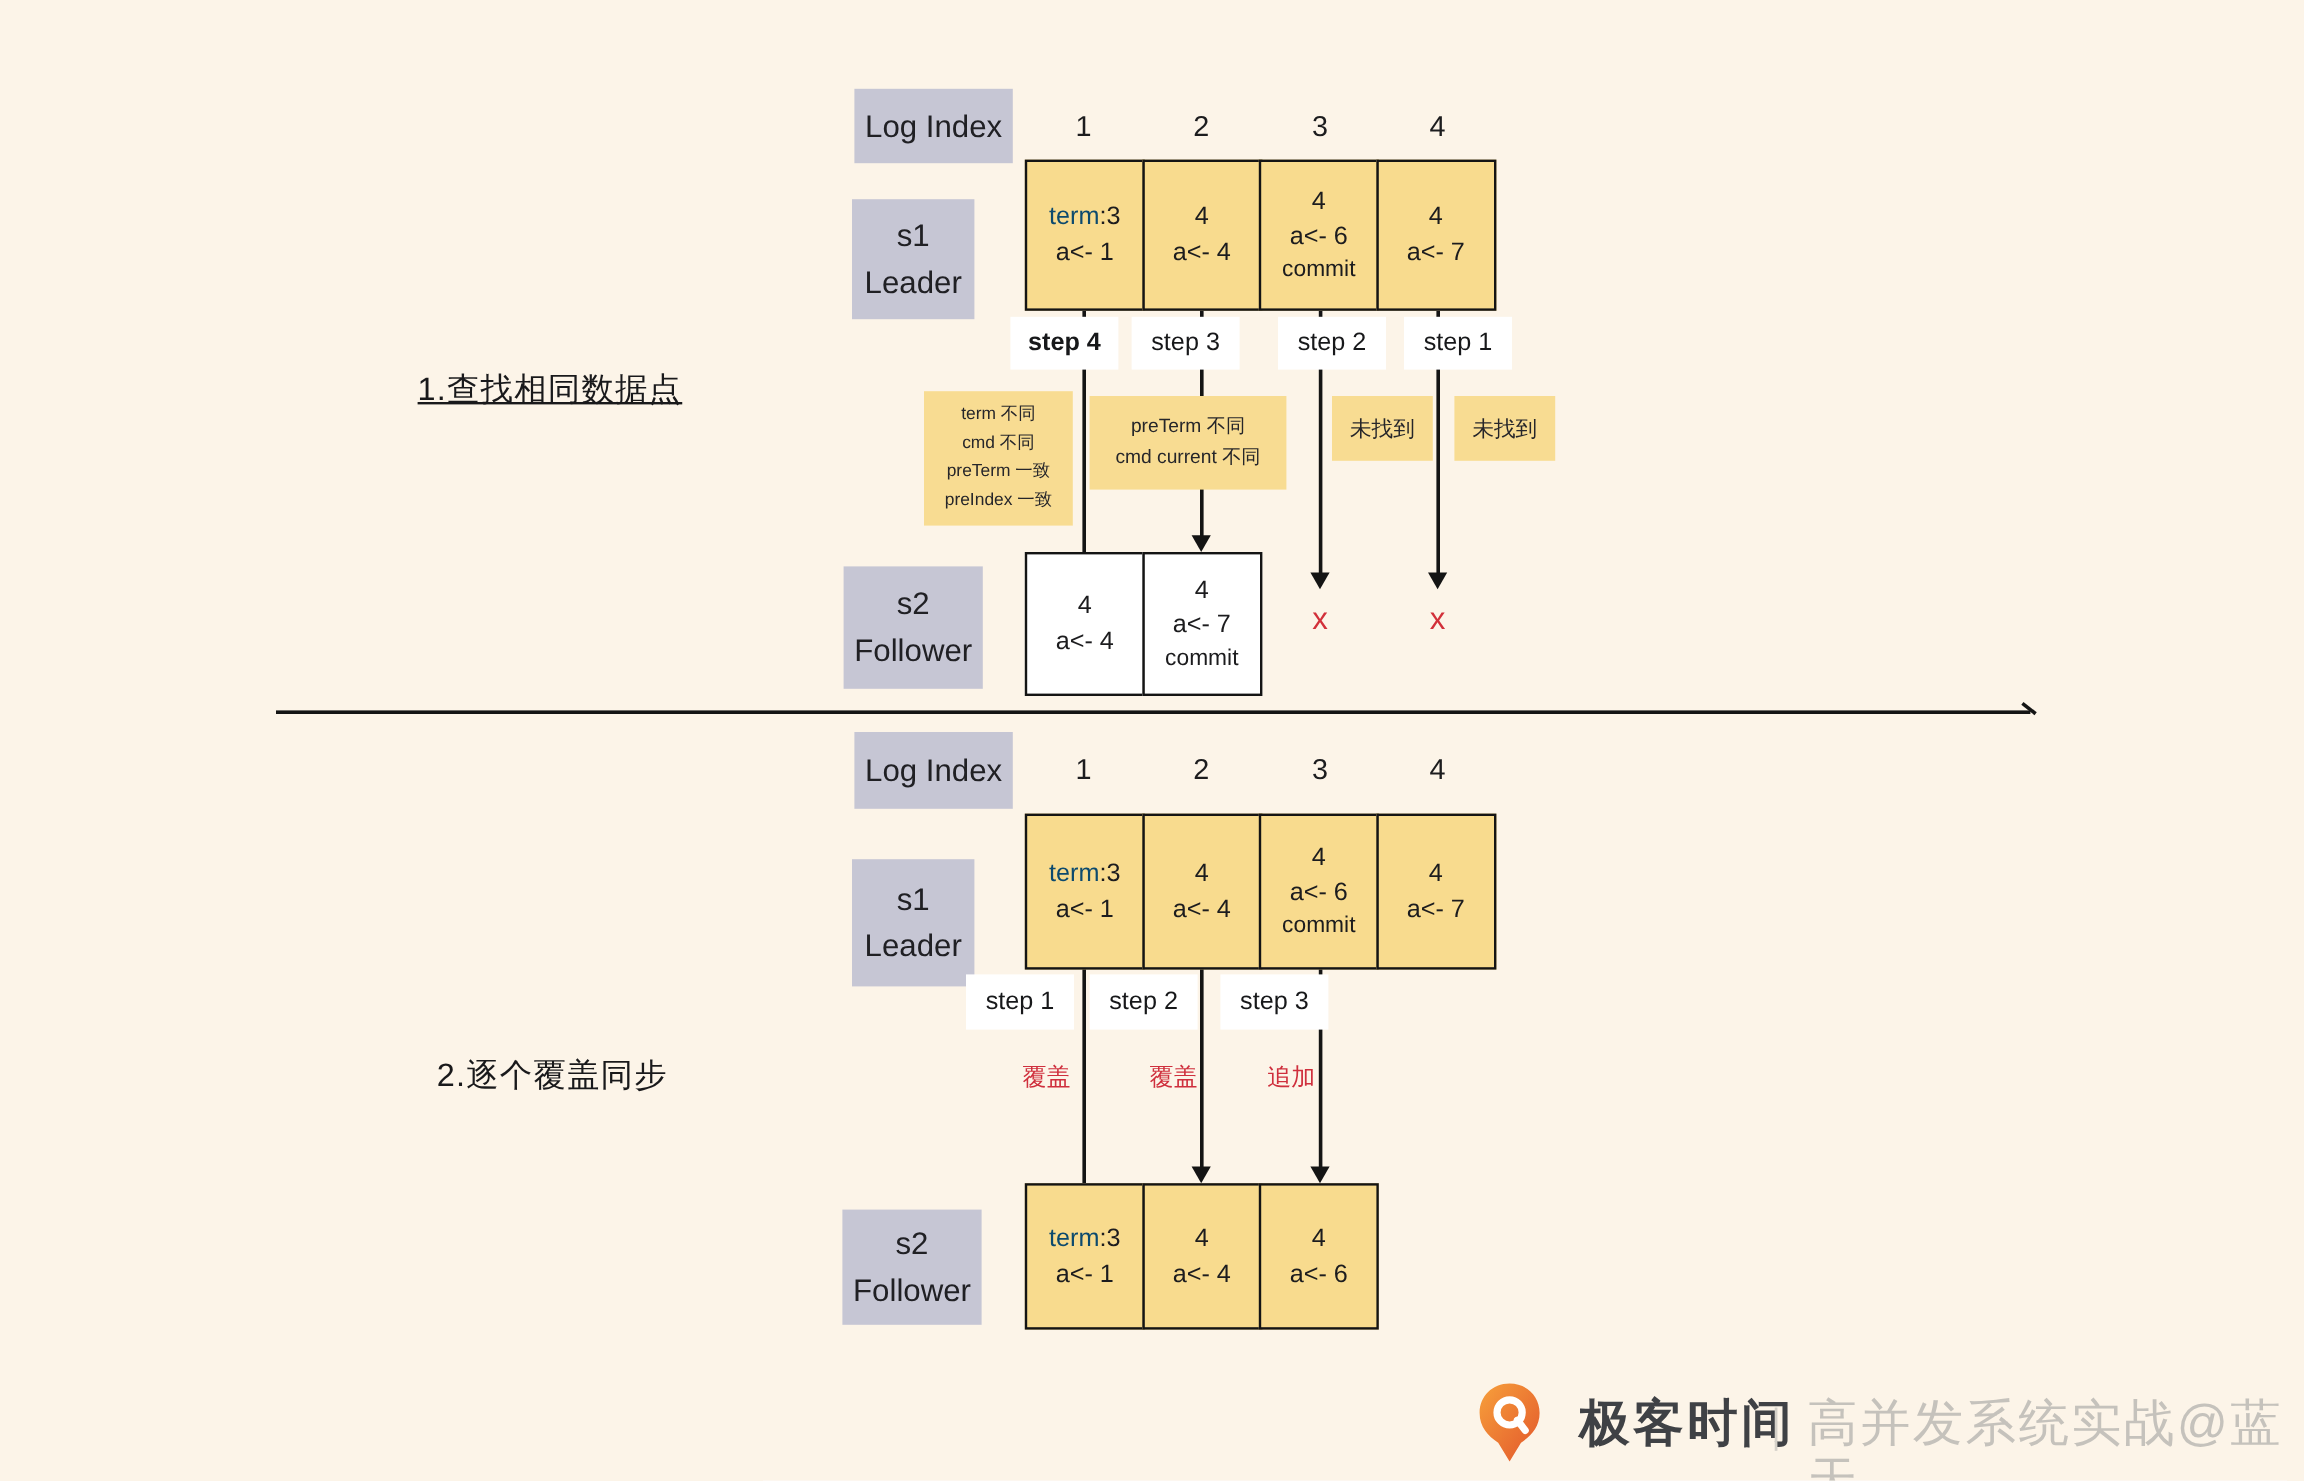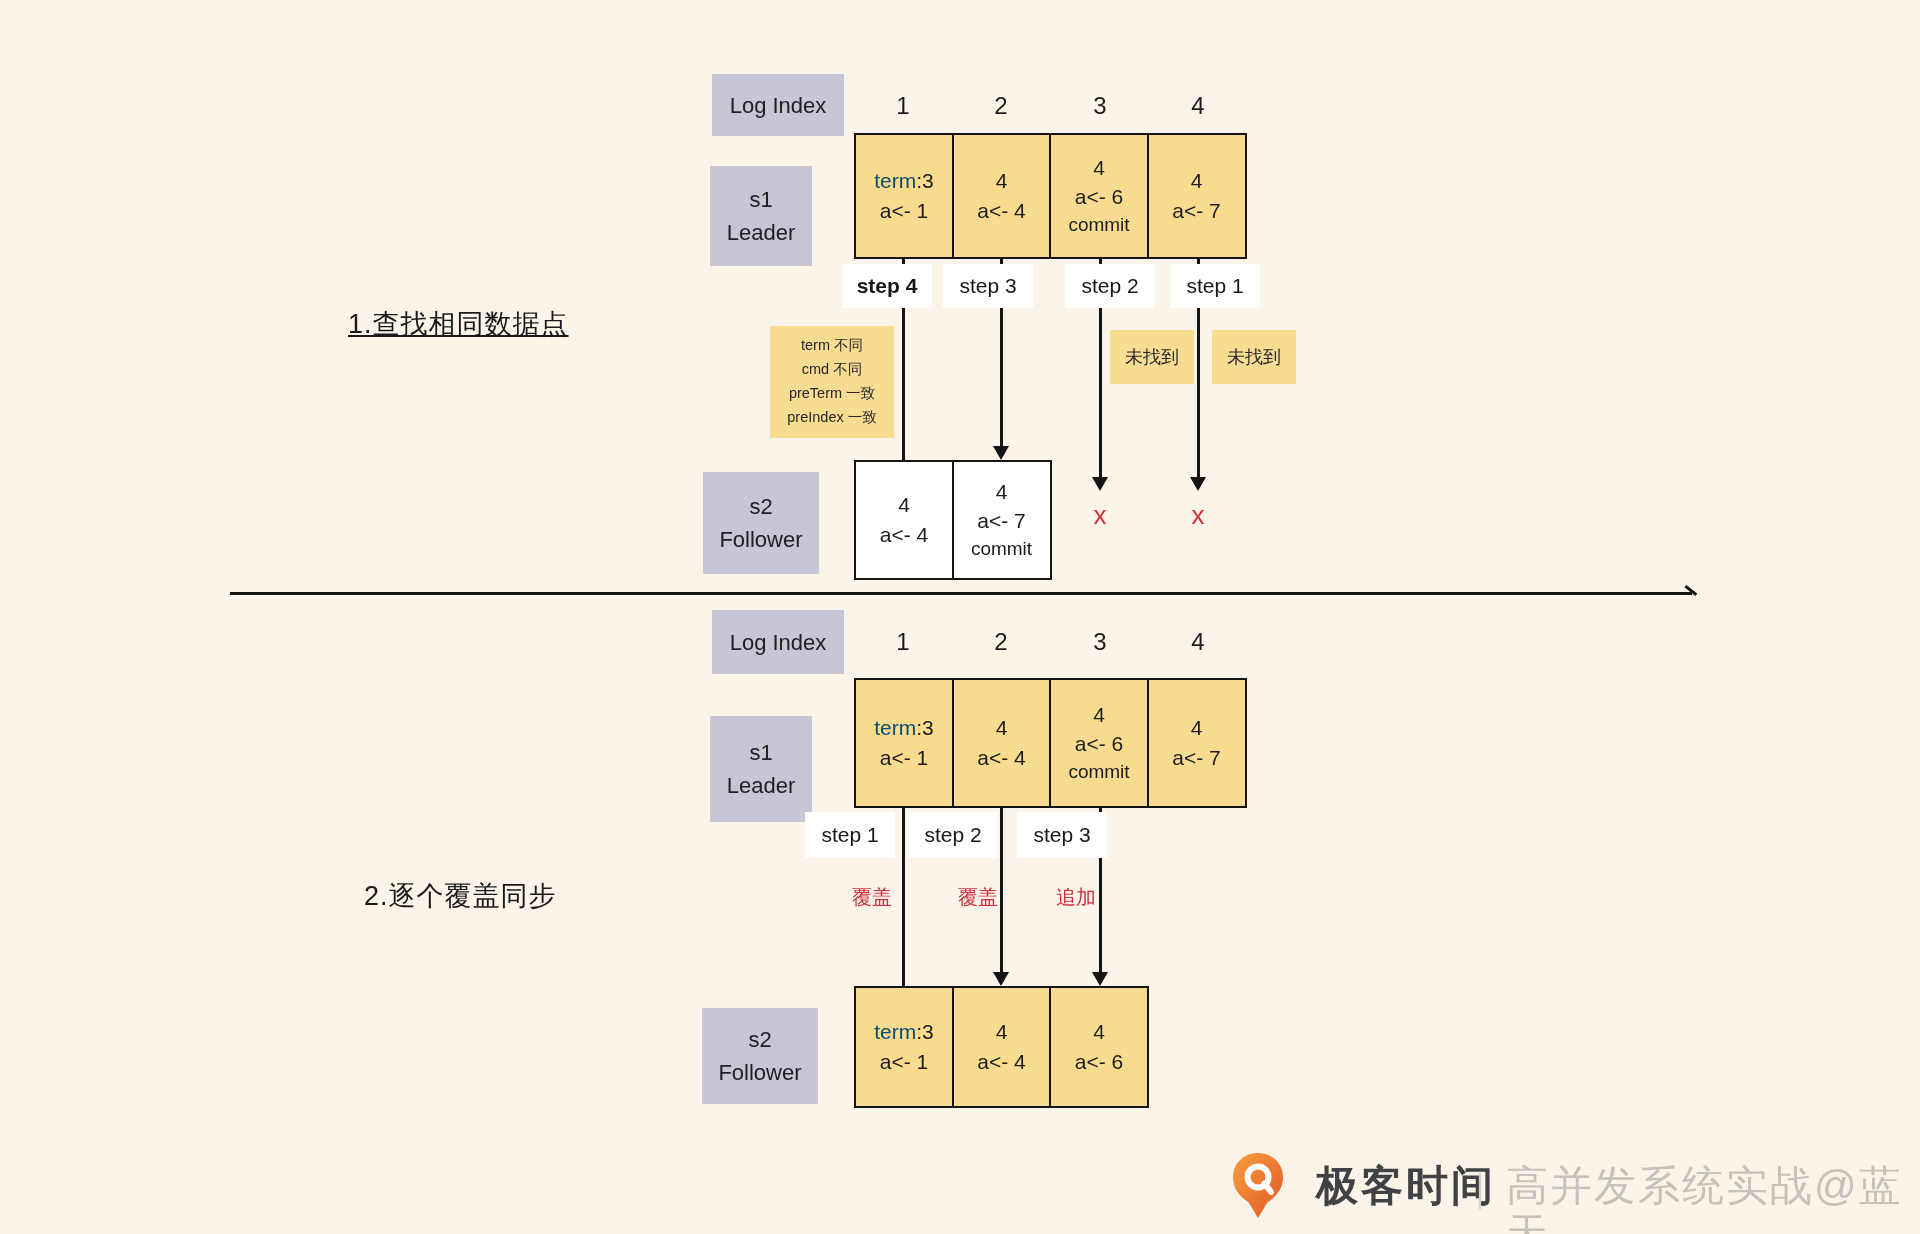--- a/index.html
+++ b/index.html
@@ -4,21 +4,21 @@
 <style>
   html,body{margin:0;padding:0;}
   .canvas{
     position:relative;width:1920px;height:1234px;background:#fcf4e8;
     overflow:hidden;font-family:"Liberation Sans",sans-serif;color:#1c1c1e;
   }
   .abs{position:absolute;}
   .title{position:absolute;font-size:27px;letter-spacing:1px;color:#19191b;}
   .plate{
     position:absolute;background:#c6c6d4;display:flex;flex-direction:column;
-    align-items:center;justify-content:center;font-size:22px;line-height:1.5;color:#202024;
+    align-items:center;justify-content:center;font-size:26px;line-height:1.5;color:#202024;
   }
   .num{position:absolute;width:98px;text-align:center;font-size:24px;color:#1c1c1e;}
   .row{position:absolute;display:flex;}
   .cell{
     box-sizing:border-box;width:100px;border:2.5px solid #141414;margin-left:-2.5px;
     background:#f8db8e;display:flex;flex-direction:column;align-items:center;
     justify-content:center;gap:5px;font-size:21px;line-height:1.15;color:#1c1c1e;
   }
   .cell:first-child{margin-left:0;}
   .cell.white{background:#ffffff;}
@@ -94,20 +94,24 @@
   <div class="stepbox" style="left:842px;top:264px;font-weight:bold;">step 4</div>
   <div class="stepbox" style="left:943px;top:264px;">step 3</div>
   <div class="stepbox" style="left:1065px;top:264px;">step 2</div>
   <div class="stepbox" style="left:1170px;top:264px;">step 1</div>
 
   <div class="note" style="left:770px;top:326px;width:124px;height:112px;font-size:14.5px;line-height:1.65;">
     <span>term 不同</span>
     <span>cmd 不同</span>
     <span>preTerm 一致</span>
     <span>preIndex 一致</span>
+  </div>
+  <div class="note" style="left:908px;top:330px;width:164px;height:78px;font-size:16px;line-height:1.6;">
+    <span>preTerm 不同</span>
+    <span>cmd current 不同</span>
   </div>
   <div class="note" style="left:1110px;top:330px;width:84px;height:54px;font-size:18px;">未找到</div>
   <div class="note" style="left:1212px;top:330px;width:84px;height:54px;font-size:18px;">未找到</div>
 
   <div class="plate" style="left:703px;top:472px;width:116px;height:102px;">
     <span>s2</span>
     <span>Follower</span>
   </div>
   <div class="row" style="left:854px;top:460px;height:120px;">
     <div class="cell white">

